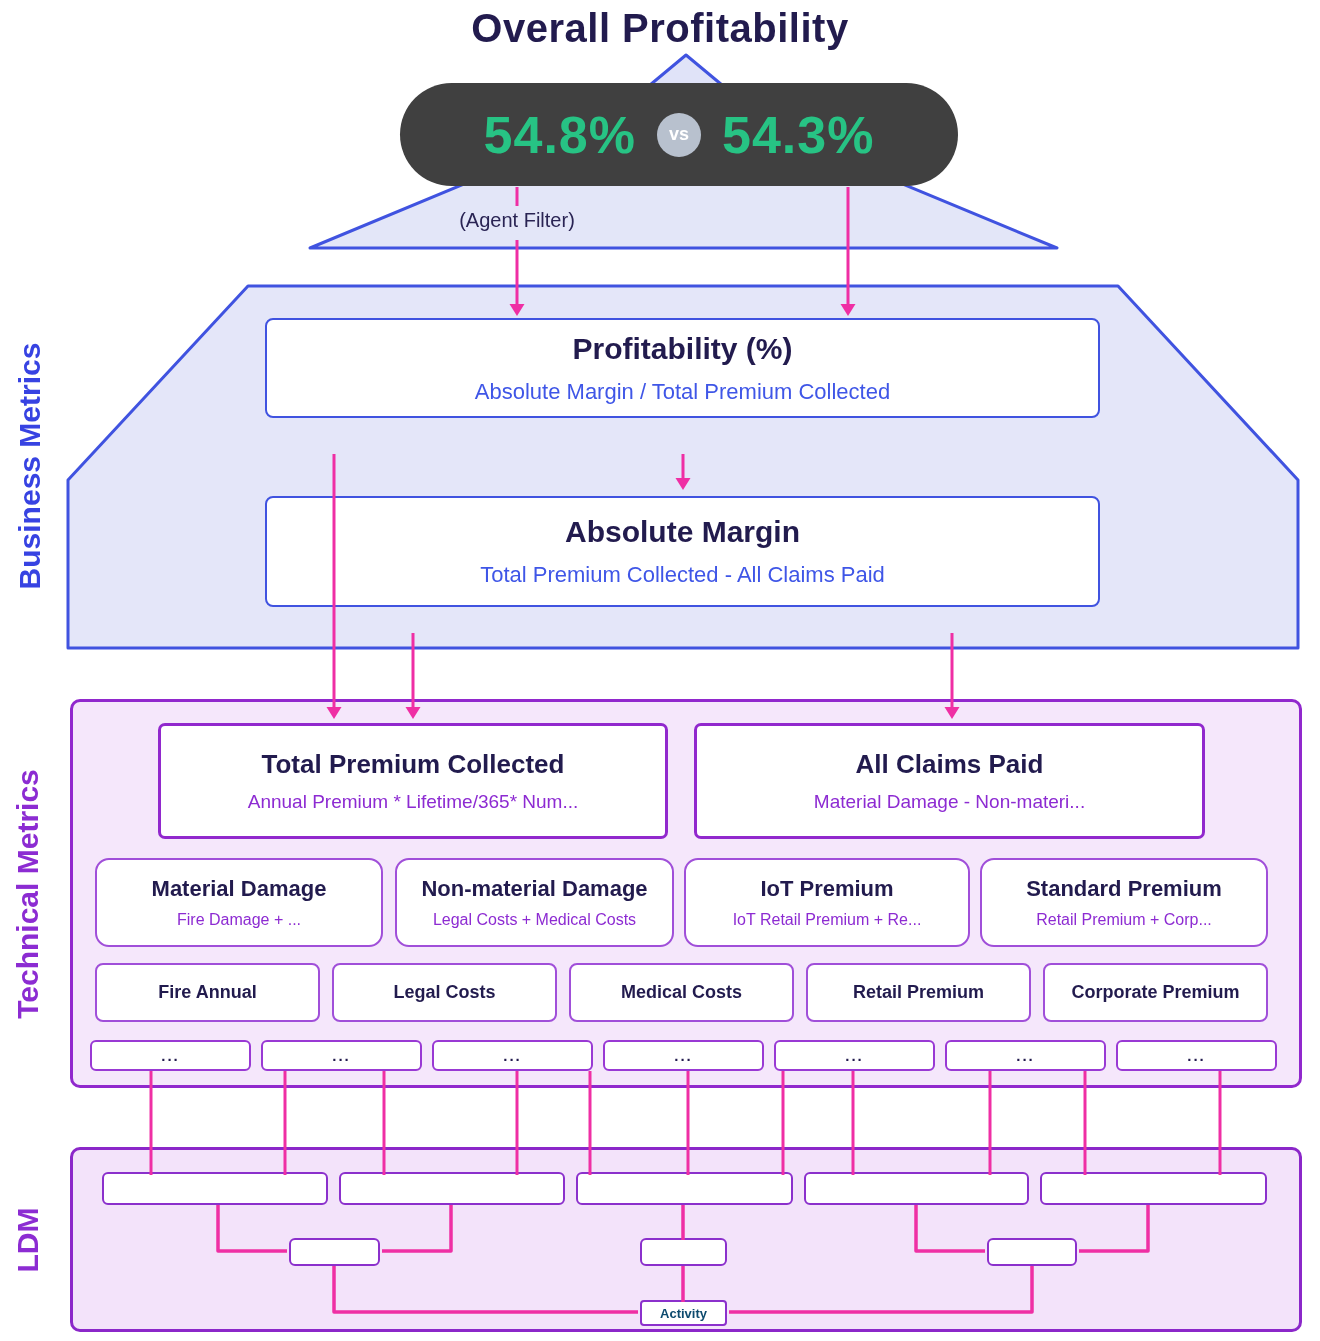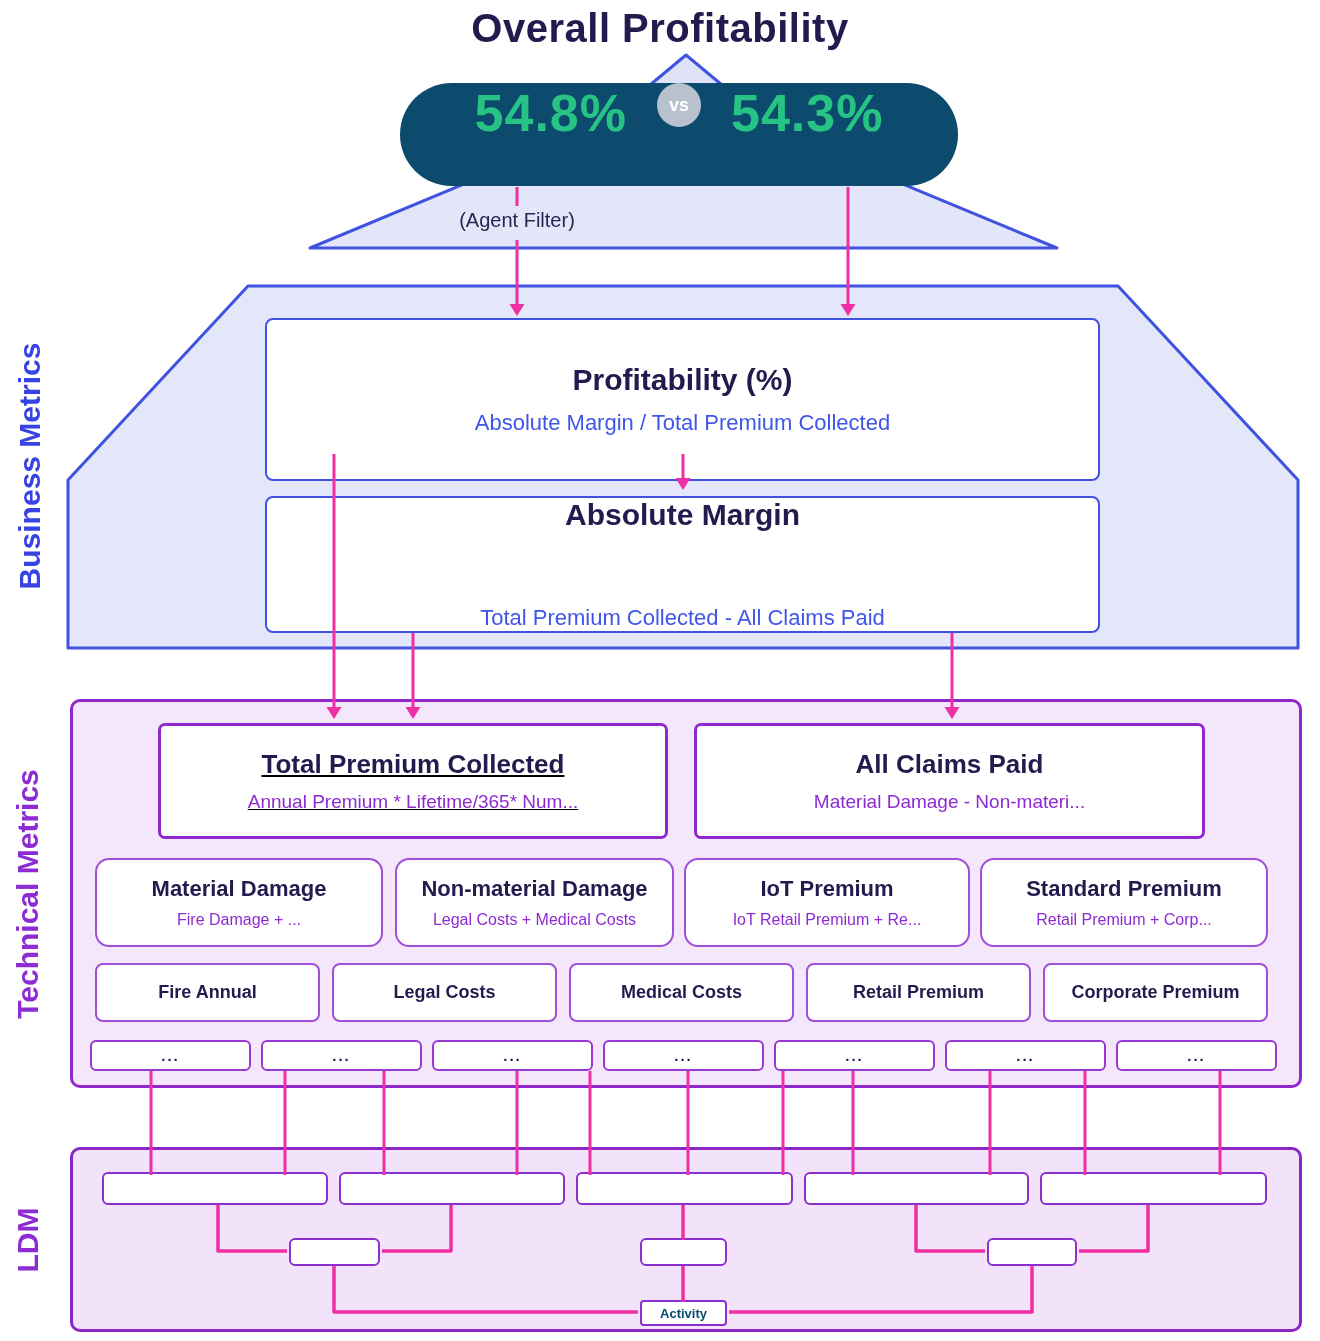--- a/index.html
+++ b/index.html
@@ -9,22 +9,22 @@
   }
   svg.layer { position:absolute; left:0; top:0; }
 
   .page-title {
     position:absolute; left:0; right:0; top:6px; text-align:center;
     font-size:40px; font-weight:800; color:#221b4e; letter-spacing:.5px;
   }
 
   .pill {
     position:absolute; left:400px; top:83px; width:558px; height:103px;
-    background:#0c4a6e; border-radius:52px;
-    display:flex; align-items:flex-start; justify-content:center; gap:30px;
+    background:#404040; border-radius:52px;
+    display:flex; align-items:center; justify-content:center; gap:21px;
   }
   .pill .val { font-size:52px; font-weight:700; color:#27c384; letter-spacing:1px; }
   .pill .vs  {
     width:44px; height:44px; border-radius:50%; background:#b8c1ce; color:#ffffff;
     font-size:18px; font-weight:700; display:flex; align-items:center; justify-content:center;
   }
 
   .agent-filter {
     position:absolute; left:437px; top:209px; width:160px; text-align:center;
     font-size:20px; color:#2a2454;
@@ -91,30 +91,30 @@
     <span class="vs">vs</span>
     <span class="val">54.3%</span>
   </div>
 
   <div class="agent-filter">(Agent Filter)</div>
 
   <div class="side-label blue-label" style="left:-130px; top:448px; width:320px;">Business Metrics</div>
   <div class="side-label purple-label" style="left:-132px; top:876px; width:320px;">Technical Metrics</div>
   <div class="side-label purple-label" style="left:-32px; top:1222px; width:120px;">LDM</div>
 
-  <div class="node bnode" style="left:265px; top:318px; width:835px; height:163px;">
+  <div class="node bnode" style="left:265px; top:318px; width:835px; height:100px;">
     <div class="t">Profitability (%)</div>
     <div class="s">Absolute Margin / Total Premium Collected</div>
   </div>
-  <div class="node bnode" style="left:265px; top:496px; width:835px; height:137px;justify-content:space-between;">
+  <div class="node bnode" style="left:265px; top:496px; width:835px; height:111px;">
     <div class="t">Absolute Margin</div>
     <div class="s">Total Premium Collected - All Claims Paid</div>
   </div>
 
-  <div class="node tnode1" style="left:158px; top:723px; width:510px; height:116px;text-decoration:underline;">
+  <div class="node tnode1" style="left:158px; top:723px; width:510px; height:116px;">
     <div class="t">Total Premium Collected</div>
     <div class="s">Annual Premium * Lifetime/365* Num...</div>
   </div>
   <div class="node tnode1" style="left:694px; top:723px; width:511px; height:116px;">
     <div class="t">All Claims Paid</div>
     <div class="s">Material Damage - Non-materi...</div>
   </div>
 
   <div class="node tnode2" style="left:95px; top:858px; width:288px; height:89px;">
     <div class="t">Material Damage</div>

